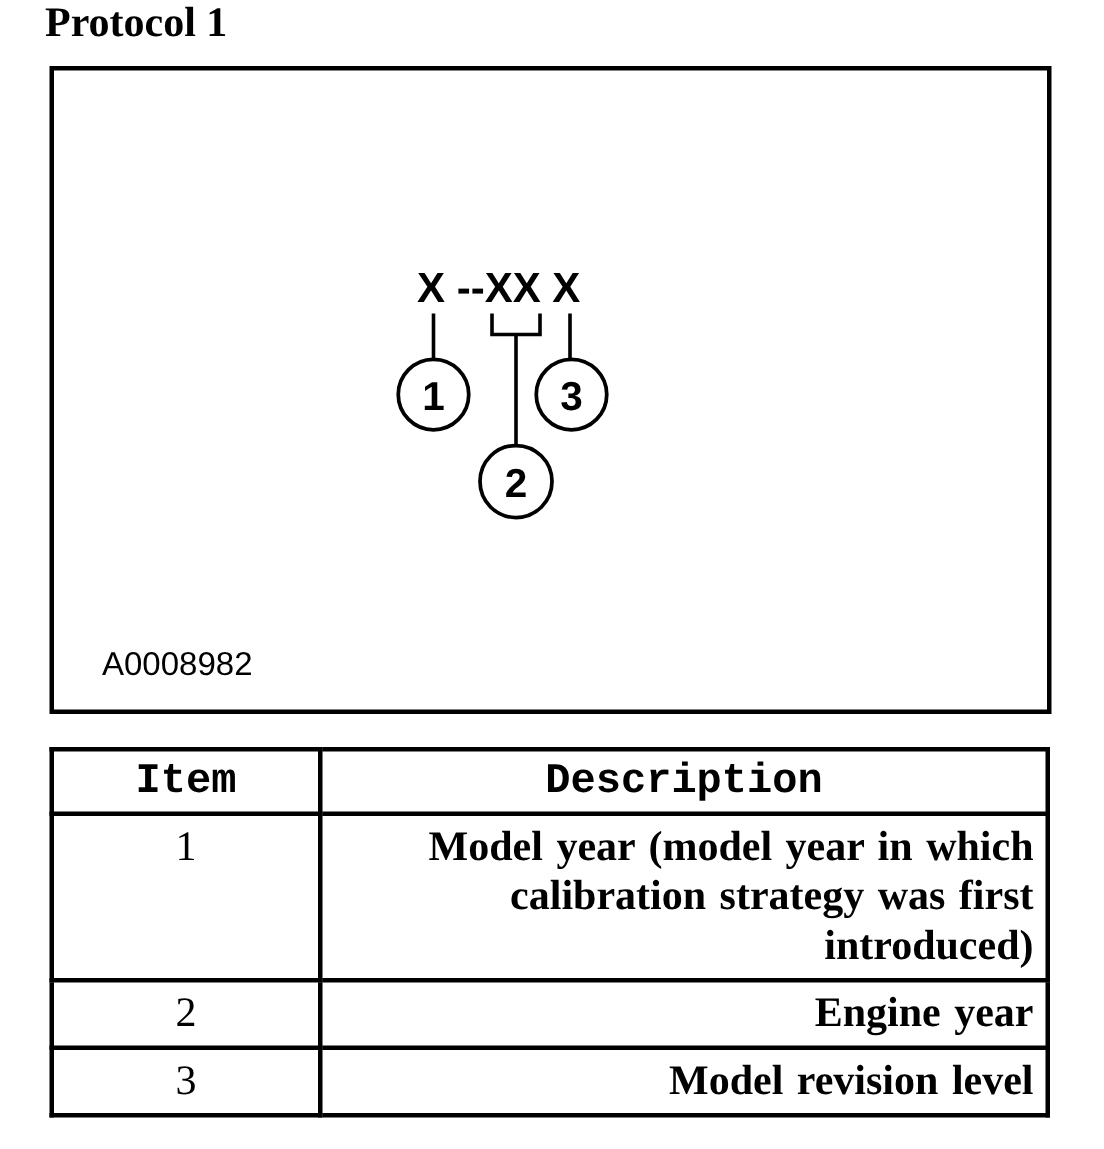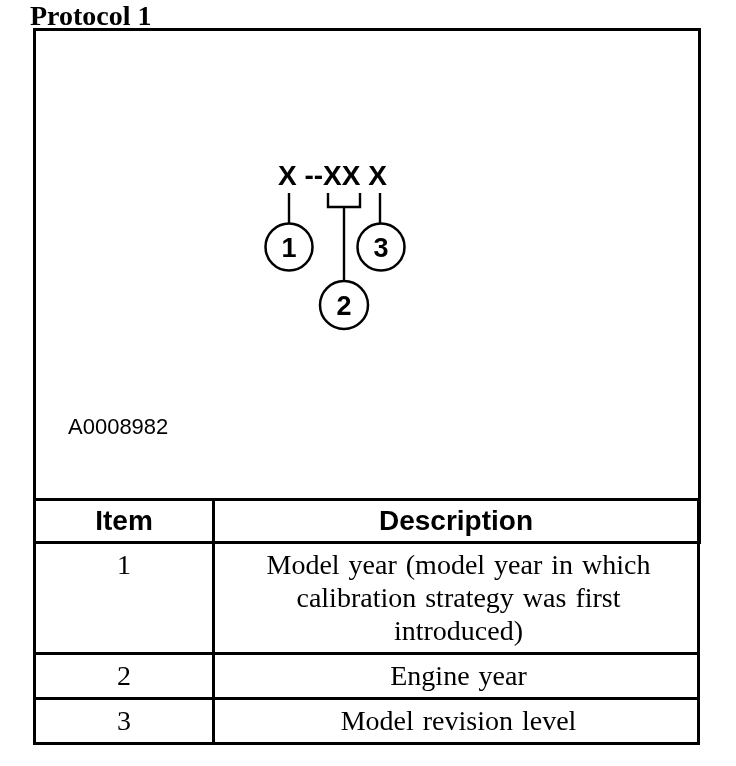--- a/index.html
+++ b/index.html
@@ -24,23 +24,23 @@
     font-family: Liberation Serif, serif;
     font-weight: bold;
     font-size: 28px;
     line-height: 32px;
     color: #000000;
     white-space: nowrap;
   }
   .figure-box {
     position: absolute;
     left: 33px;
-    top: 28px;
+    top: 44px;
     width: 668px;
-    height: 516px;
+    height: 432px;
     border: 3px solid #000000;
     box-sizing: border-box;
     background: #ffffff;
   }
   .figure-box svg {
     display: block;
     width: 662px;
     height: 426px;
   }
   svg text.code-text {
@@ -79,42 +79,43 @@
     width: 664px;
     border-collapse: collapse;
     table-layout: fixed;
     background: #ffffff;
   }
   table.spec th, table.spec td {
     border: 3px solid #000000;
     margin: 0;
   }
   table.spec th {
-    font-family: Liberation Sans, sans-serif;
+    font-family: Liberation Mono, monospace;
     font-weight: bold;
     font-size: 28px;
     text-align: center;
     vertical-align: middle;
     height: 40px;
     padding: 0;
   }
   table.spec td {
     font-family: "Liberation Serif", serif;
     font-size: 28px;
     line-height: 33px;
     vertical-align: top;
   }
   table.spec td.item {
     text-align: center;
     padding: 4px 0 4px 0;
   }
   table.spec td.desc {
-    text-align: center;
+    text-align: right;
     padding: 4px 8px 5px 13px;
     word-spacing: 2px;
+    font-weight: bold;
   }
   table.spec tr.short td {
     height: 33px;
   }
 </style>
 </head>
 <body>
 
 <div class="page">
 

